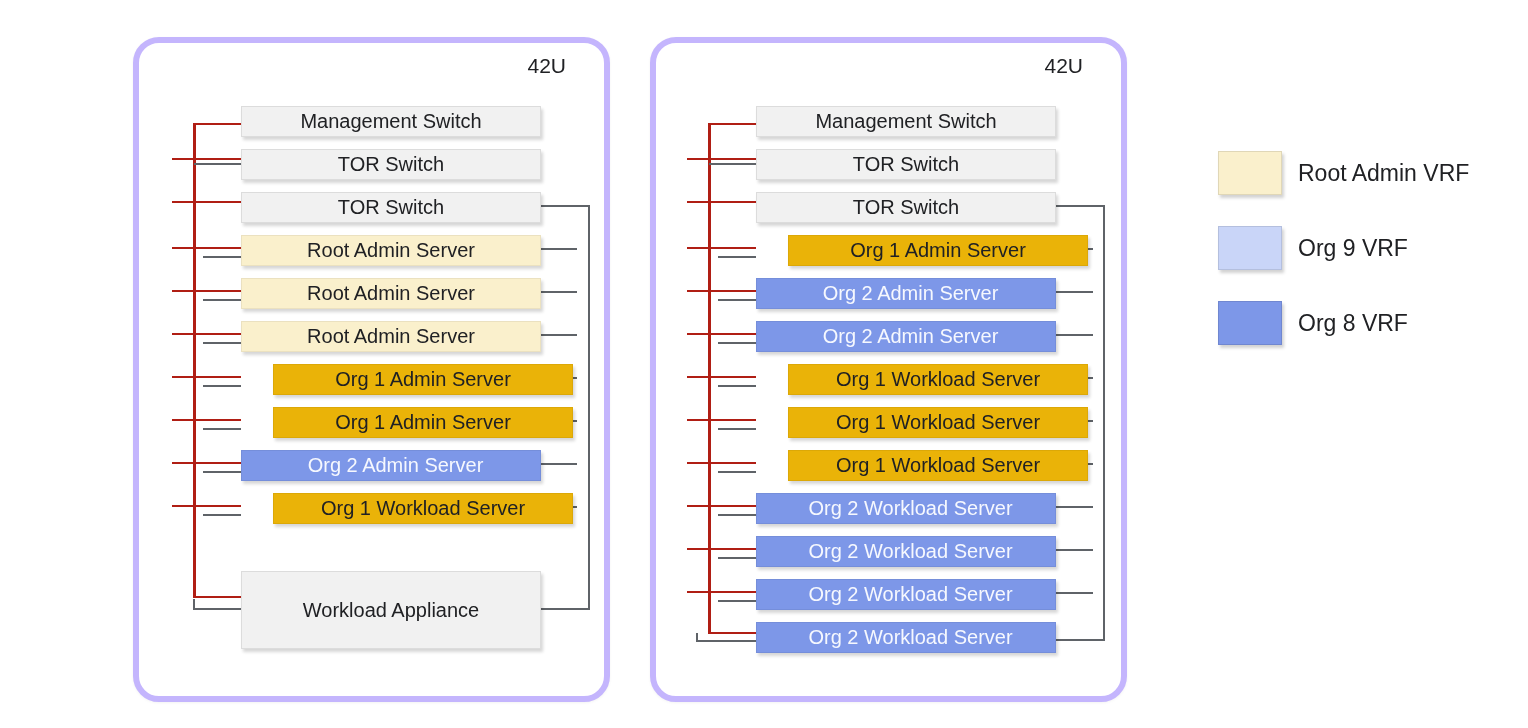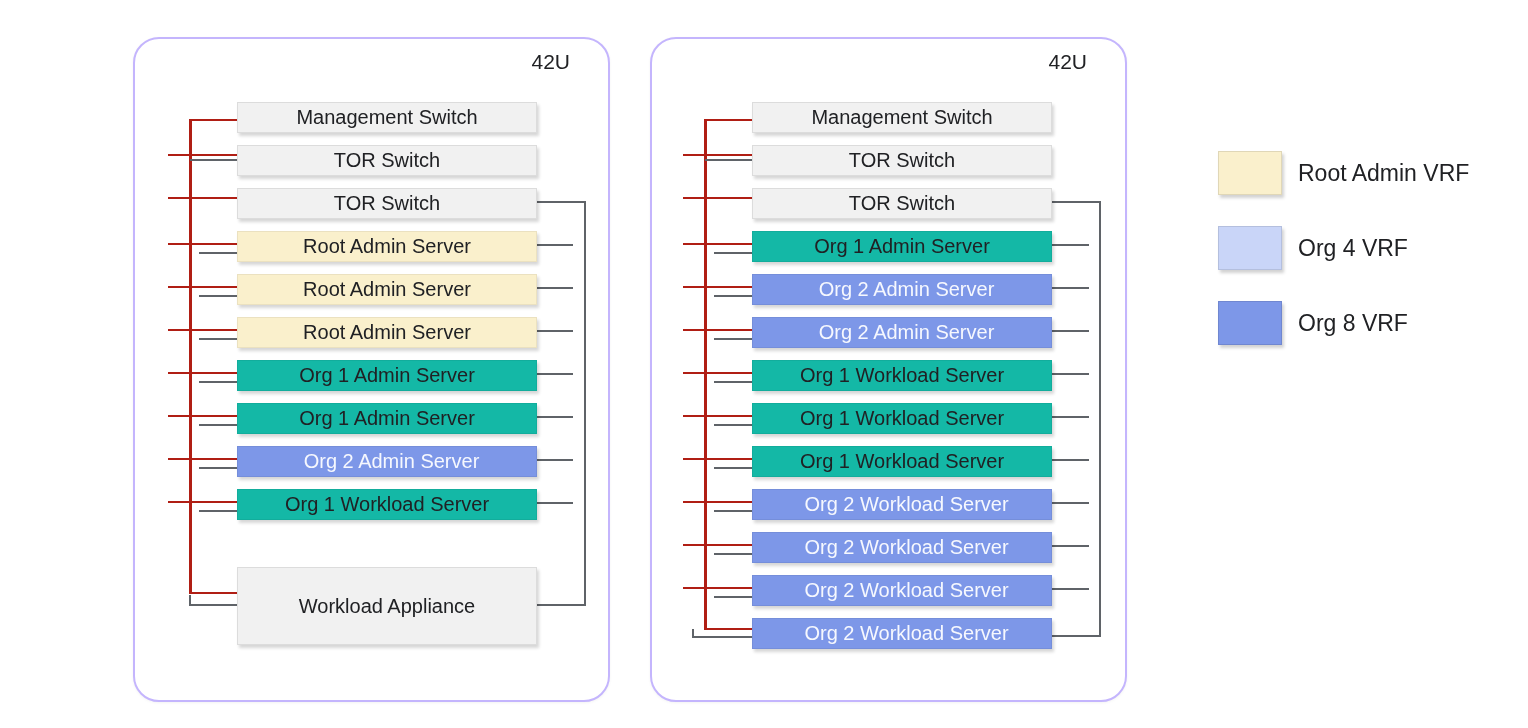--- a/index.html
+++ b/index.html
@@ -3,41 +3,41 @@
 <meta charset="utf-8">
 <style>
   html,body{margin:0;padding:0;background:#ffffff;}
   .stage{
     position:relative;width:1528px;height:728px;background:#ffffff;overflow:hidden;
     font-family:"Liberation Sans",sans-serif;color:#202124;
   }
   *{box-sizing:border-box;}
   .rack{
     position:absolute;top:37px;width:477px;height:665px;
-    background:#ffffff;border:2px solid #c4b5fd;border-radius:26px;
+    background:#ffffff;border:6px solid #c4b5fd;border-radius:26px;
     box-shadow:0 1px 3px rgba(0,0,0,0.05);
   }
   #rack1{left:133px;}
   #rack2{left:650px;}
   .rack-cap{
     position:absolute;top:11px;right:38px;
     font-size:21px;color:#202124;
   }
   .unit{
     position:absolute;left:102px;width:300px;height:31px;
     font-size:20px;line-height:29px;text-align:center;
     border:1px solid rgba(0,0,0,0.06);
     box-shadow:2px 3px 3px rgba(0,0,0,0.16);
     white-space:nowrap;
   }
   #rack2 .unit{left:100px;}
   .unit-tall{height:78px;line-height:76px;}
   .u-gray{background:#f1f1f1;border:1px solid #dcdcdc;}
   .u-yellow{background:#faf0cc;}
-  .u-blue1{background:#14b8a6;}
+  .u-blue1{background:#eab308;margin-left:32px;}
   .u-blue2{background:#7d97e8;color:#f6f8fe;padding-left:9px;}
   .cline{position:absolute;}
   .cline.red{background:#b01e14;}
   .cline.gray{background:#5f6368;}
   .legend{position:absolute;left:1218px;top:151px;}
   .legend-row{display:flex;align-items:center;margin-bottom:31px;}
   .legend-swatch{
     width:64px;height:44px;flex:0 0 64px;
     border:1px solid rgba(0,0,0,0.10);
     box-shadow:2px 3px 3px rgba(0,0,0,0.18);
@@ -151,21 +151,21 @@
     <div class="unit u-blue2" style="top:579px">Org 2 Workload Server</div>
   </div>
 
   <div class="legend">
     <div class="legend-row">
       <div class="legend-swatch" style="background: rgb(250, 240, 204);"></div>
       <span class="legend-label">Root Admin VRF</span>
     </div>
     <div class="legend-row">
       <div class="legend-swatch" style="background: rgb(201, 213, 248);"></div>
-      <span class="legend-label">Org 4 VRF</span>
+      <span class="legend-label">Org 9 VRF</span>
     </div>
     <div class="legend-row">
       <div class="legend-swatch" style="background: rgb(125, 151, 232);"></div>
       <span class="legend-label">Org 8 VRF</span>
     </div>
   </div>
 
 </div>
 
 </body></html>

